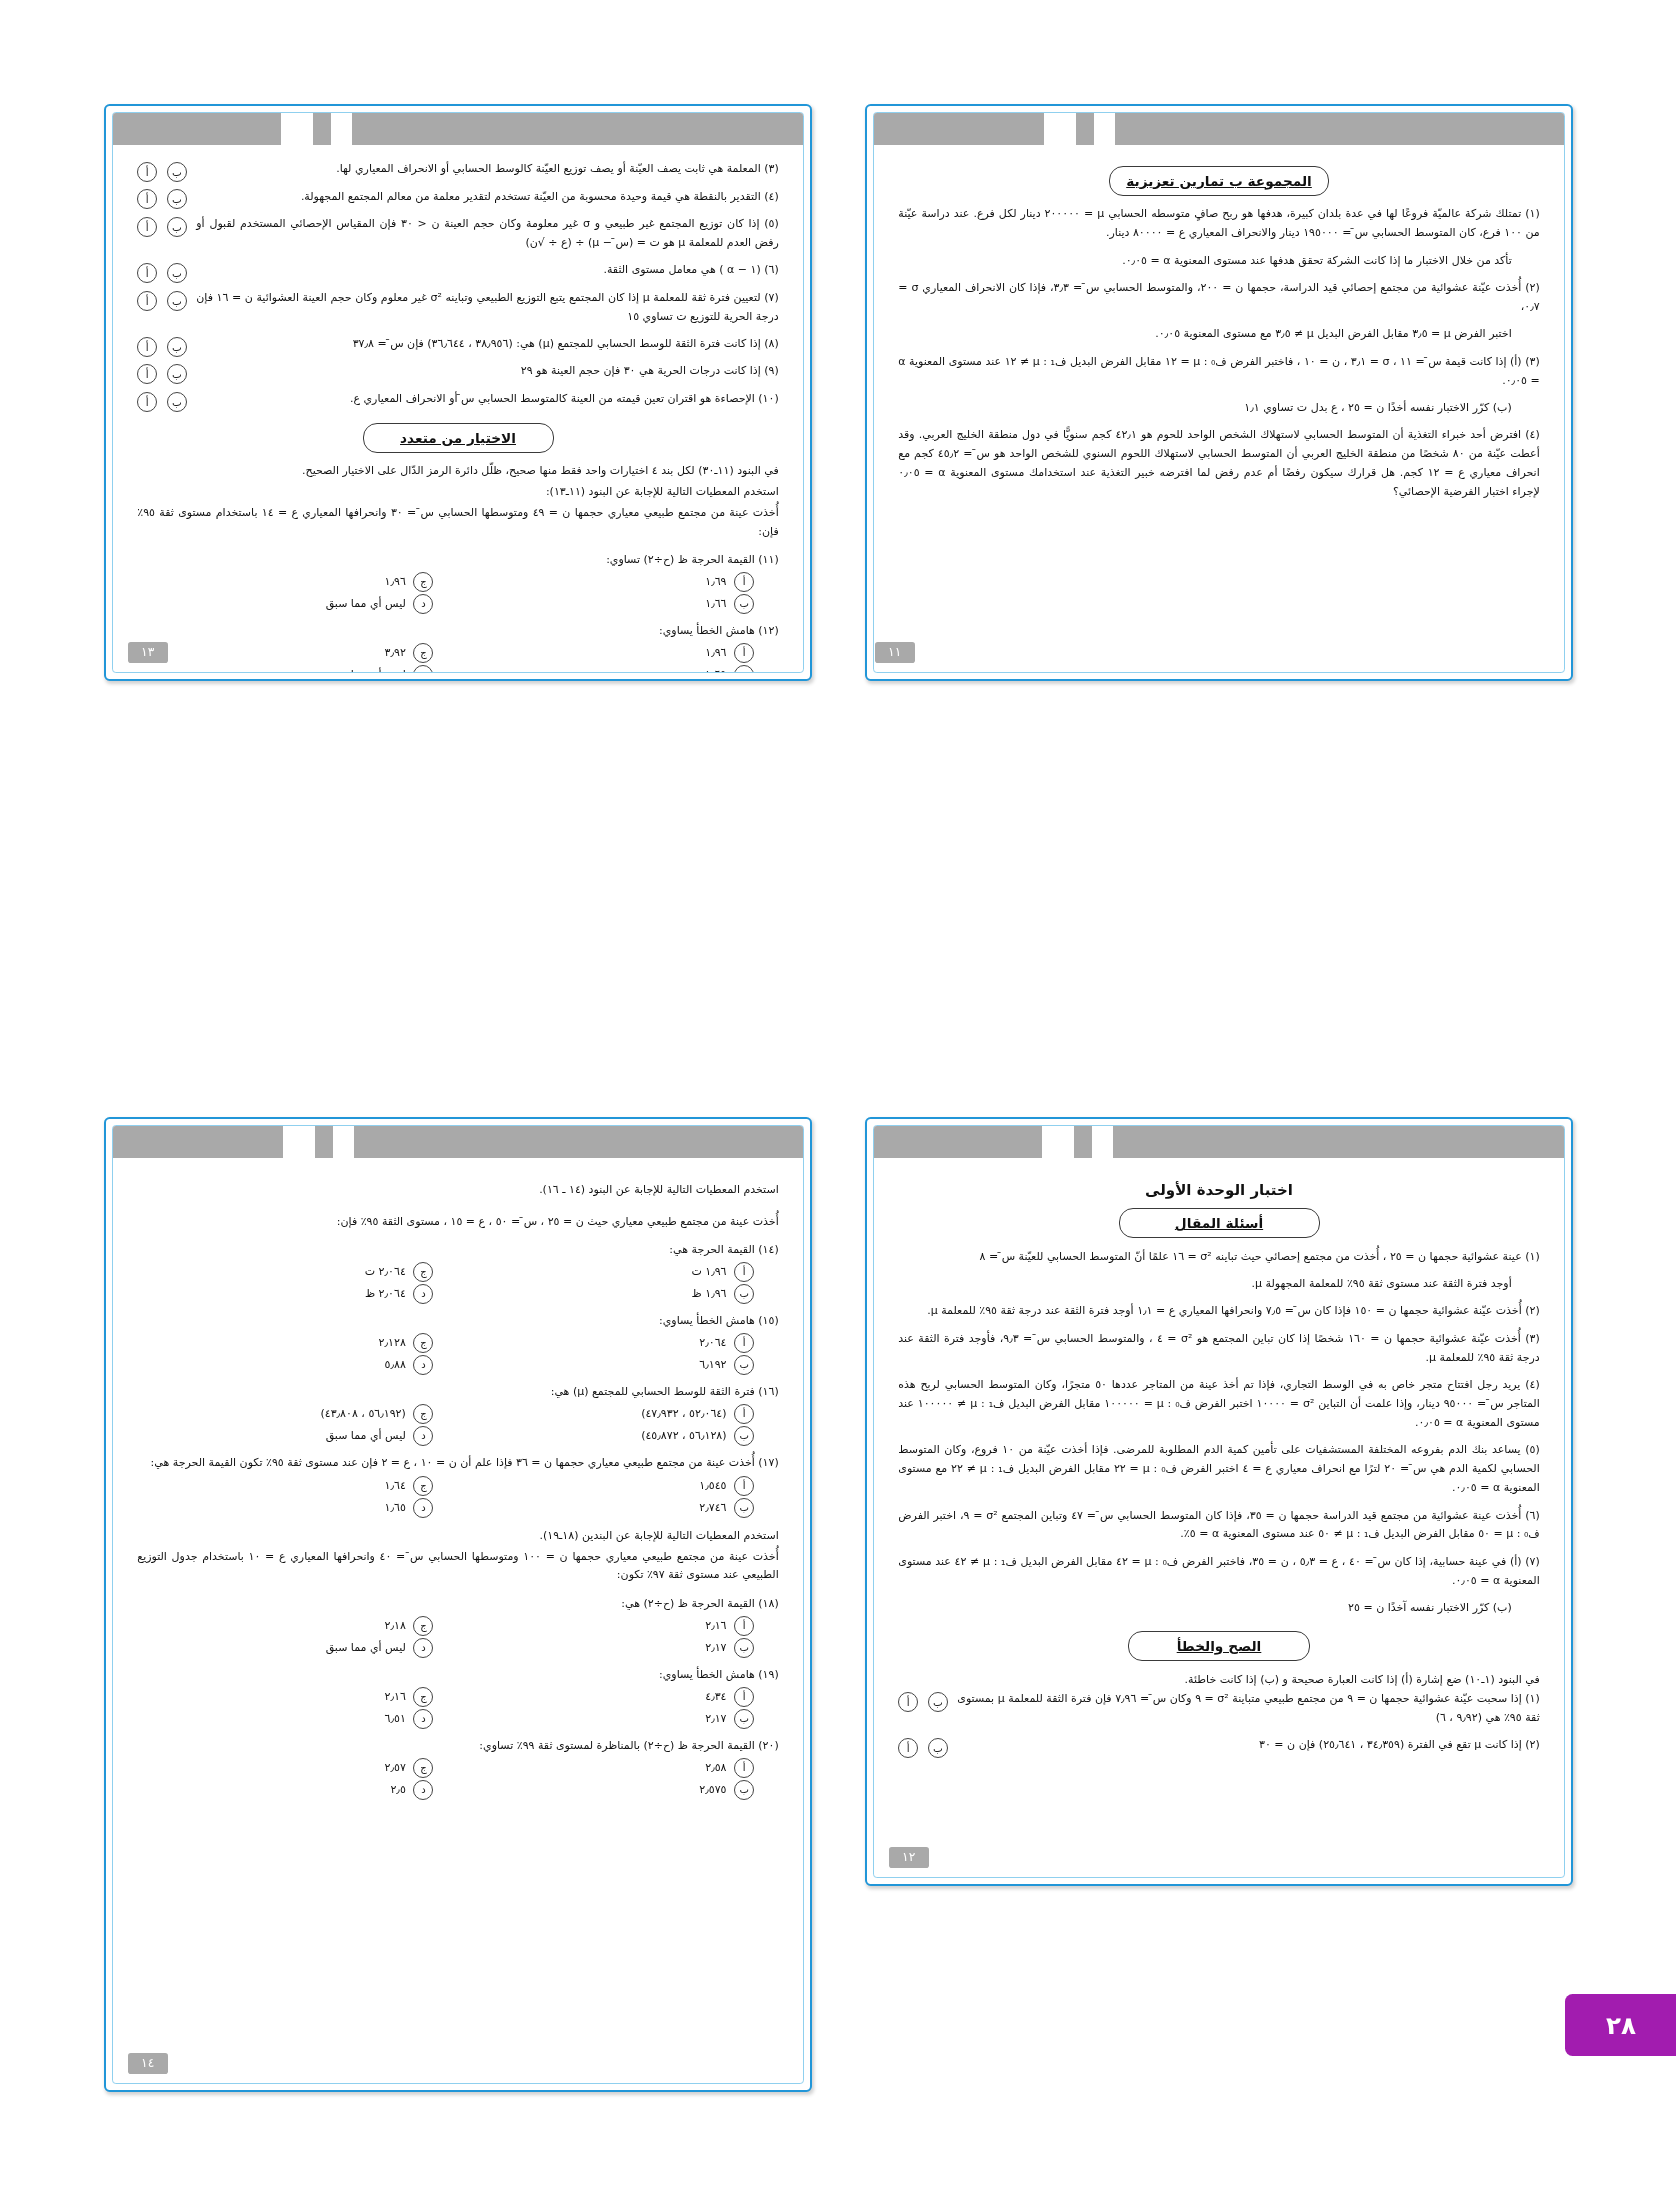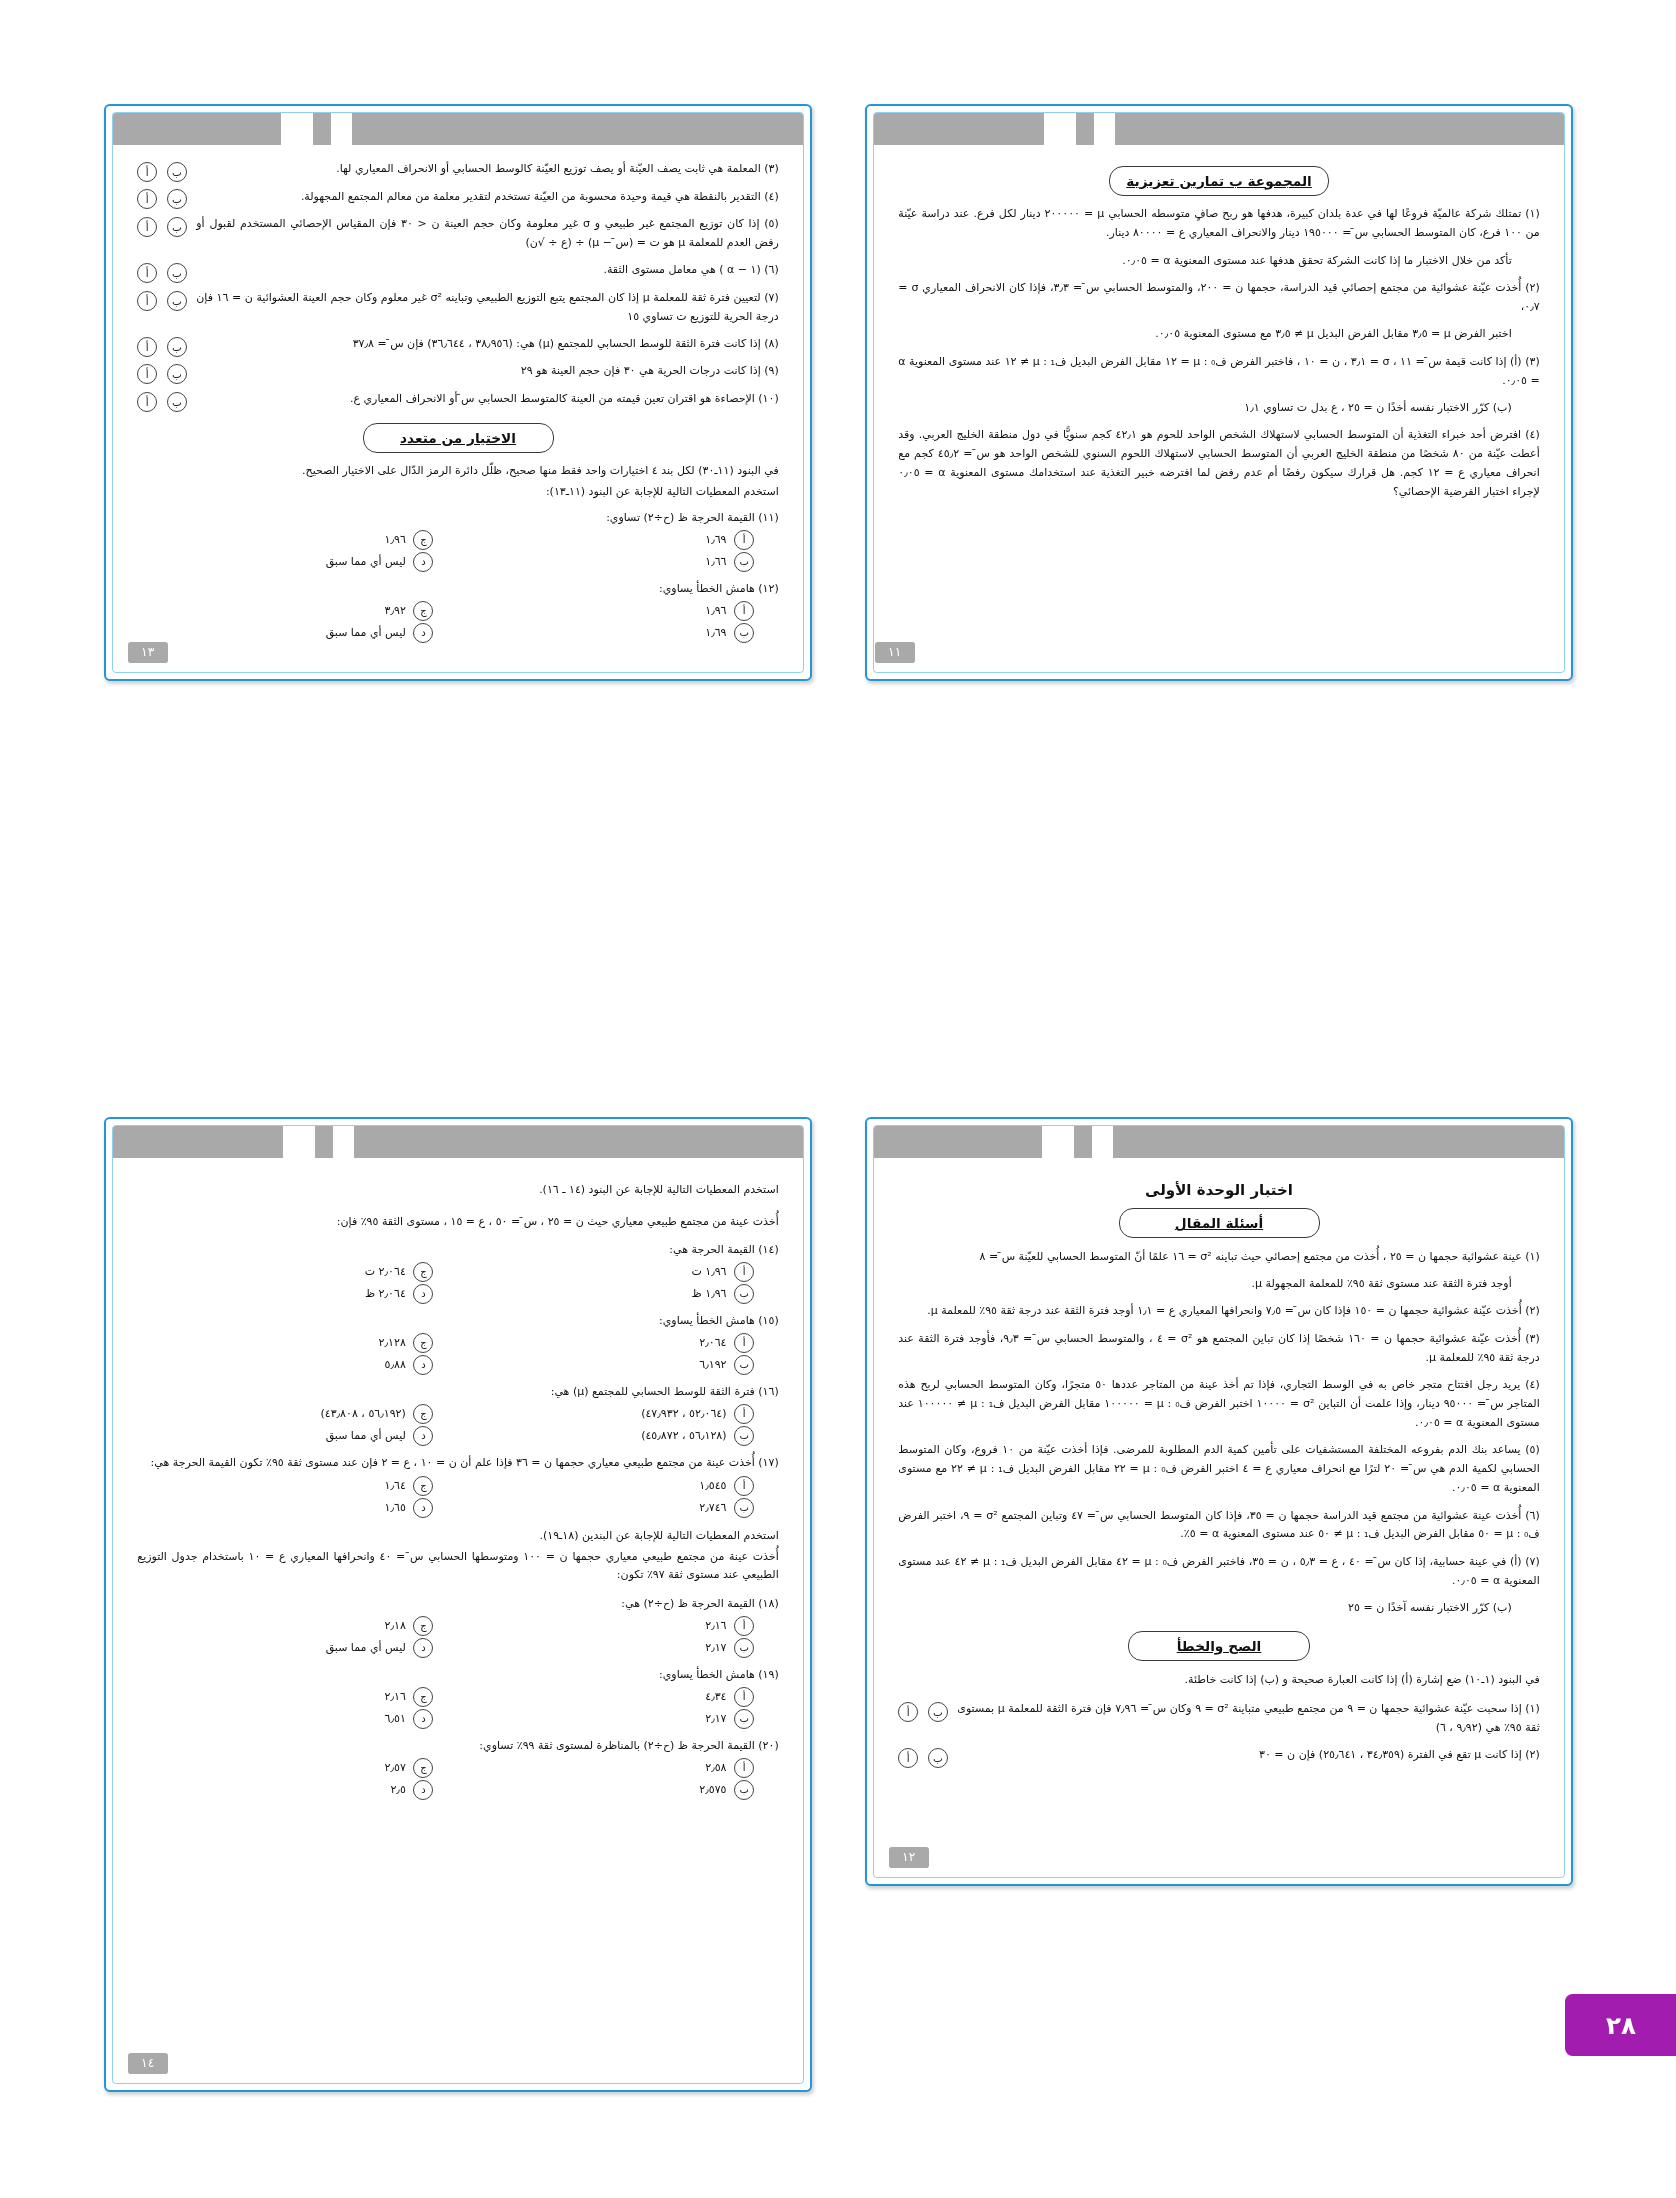--- a/index.html
+++ b/index.html
@@ -139,20 +139,21 @@
           <div class="marks">
             <span class="circ">ب</span>
             <span class="circ">أ</span>
           </div>
         </div>
 
         <div class="pill" style="width:189px;margin-top:5.7px;">الاختيار من متعدد</div>
 
         <p class="para rt" style="margin-bottom:1.9px;">في البنود (١١ـ٣٠) لكل بند ٤ اختيارات واحد فقط منها صحيح، ظلّل دائرة الرمز الدّال على الاختيار الصحيح.</p>
         <p class="para rt" style="margin-bottom:1.9px;">استخدم المعطيات التالية للإجابة عن البنود (١١ـ١٣):</p>
+        <p class="para">أُخذت عينة من مجتمع طبيعي معياري حجمها ن = ٤٩ ومتوسطها الحسابي س̄ = ٣٠ وانحرافها المعياري ع = ١٤ باستخدام مستوى ثقة ٩٥٪ فإن:</p>
 
         <div class="qline">(١١) القيمة الحرجة ظ (ح÷٢) تساوي:</div>
         <div class="opts">
           <div class="opt">
               <span class="lab">أ</span>
               <span>١٫٦٩</span>
             </div>
           <div class="opt">
               <span class="lab">ج</span>
               <span>١٫٩٦</span>
@@ -206,21 +207,21 @@
         <p class="para ind">أوجد فترة الثقة عند مستوى ثقة ٩٥٪ للمعلمة المجهولة μ.</p>
         <p class="para">(٢) أُخذت عيّنة عشوائية حجمها ن = ١٥٠ فإذا كان س̄ = ٧٫٥ وانحرافها المعياري ع = ١٫١ أوجد فترة الثقة عند درجة ثقة ٩٥٪ للمعلمة μ.</p>
         <p class="para">(٣) أُخذت عيّنة عشوائية حجمها ن = ١٦٠ شخصًا إذا كان تباين المجتمع هو σ² = ٤ ، والمتوسط الحسابي س̄ = ٩٫٣، فأوجد فترة الثقة عند درجة ثقة ٩٥٪ للمعلمة μ.</p>
         <p class="para">(٤) يريد رجل افتتاح متجر خاص به في الوسط التجاري، فإذا تم أخذ عينة من المتاجر عددها ٥٠ متجرًا، وكان المتوسط الحسابي لربح هذه المتاجر س̄ = ٩٥٠٠٠ دينار، وإذا علمت أن التباين σ² = ١٠٠٠٠ اختبر الفرض ف₀ : μ = ١٠٠٠٠٠ مقابل الفرض البديل ف₁ : μ ≠ ١٠٠٠٠٠ عند مستوى المعنوية α = ٠٫٠٥.</p>
         <p class="para">(٥) يساعد بنك الدم بفروعه المختلفة المستشفيات على تأمين كمية الدم المطلوبة للمرضى. فإذا أخذت عيّنة من ١٠ فروع، وكان المتوسط الحسابي لكمية الدم هي س̄ = ٢٠ لترًا مع انحراف معياري ع = ٤ اختبر الفرض ف₀ : μ = ٢٢ مقابل الفرض البديل ف₁ : μ ≠ ٢٢ مع مستوى المعنوية α = ٠٫٠٥.</p>
         <p class="para">(٦) أُخذت عينة عشوائية من مجتمع قيد الدراسة حجمها ن = ٣٥، فإذا كان المتوسط الحسابي س̄ = ٤٧ وتباين المجتمع σ² = ٩، اختبر الفرض ف₀ : μ = ٥٠ مقابل الفرض البديل ف₁ : μ ≠ ٥٠ عند مستوى المعنوية α = ٥٪.</p>
         <p class="para">(٧) (أ) في عينة حسابية، إذا كان س̄ = ٤٠ ، ع = ٥٫٣ ، ن = ٣٥، فاختبر الفرض ف₀ : μ = ٤٢ مقابل الفرض البديل ف₁ : μ ≠ ٤٢ عند مستوى المعنوية α = ٠٫٠٥.</p>
         <p class="para ind">(ب) كرّر الاختبار نفسه آخذًا ن = ٢٥</p>
 
         <div class="pill" style="width:180px;margin-top:13.2px;">الصح والخطأ</div>
-        <p class="para rt" style="margin-bottom:10px;">في البنود (١ـ١٠) ضع إشارة (أ) إذا كانت العبارة صحيحة و (ب) إذا كانت خاطئة.</p>
+        <p class="para rt" style="margin-bottom:0;">في البنود (١ـ١٠) ضع إشارة (أ) إذا كانت العبارة صحيحة و (ب) إذا كانت خاطئة.</p>
 
         <div class="lineTF">
           <div class="txt para">(١) إذا سحبت عيّنة عشوائية حجمها ن = ٩ من مجتمع طبيعي متباينة σ² = ٩ وكان س̄ = ٧٫٩٦ فإن فترة الثقة للمعلمة μ بمستوى ثقة ٩٥٪ هي (٩٫٩٢ ، ٦)</div>
           <div class="marks">
             <span class="circ">ب</span>
             <span class="circ">أ</span>
           </div>
         </div>
 
         <div class="lineTF">

